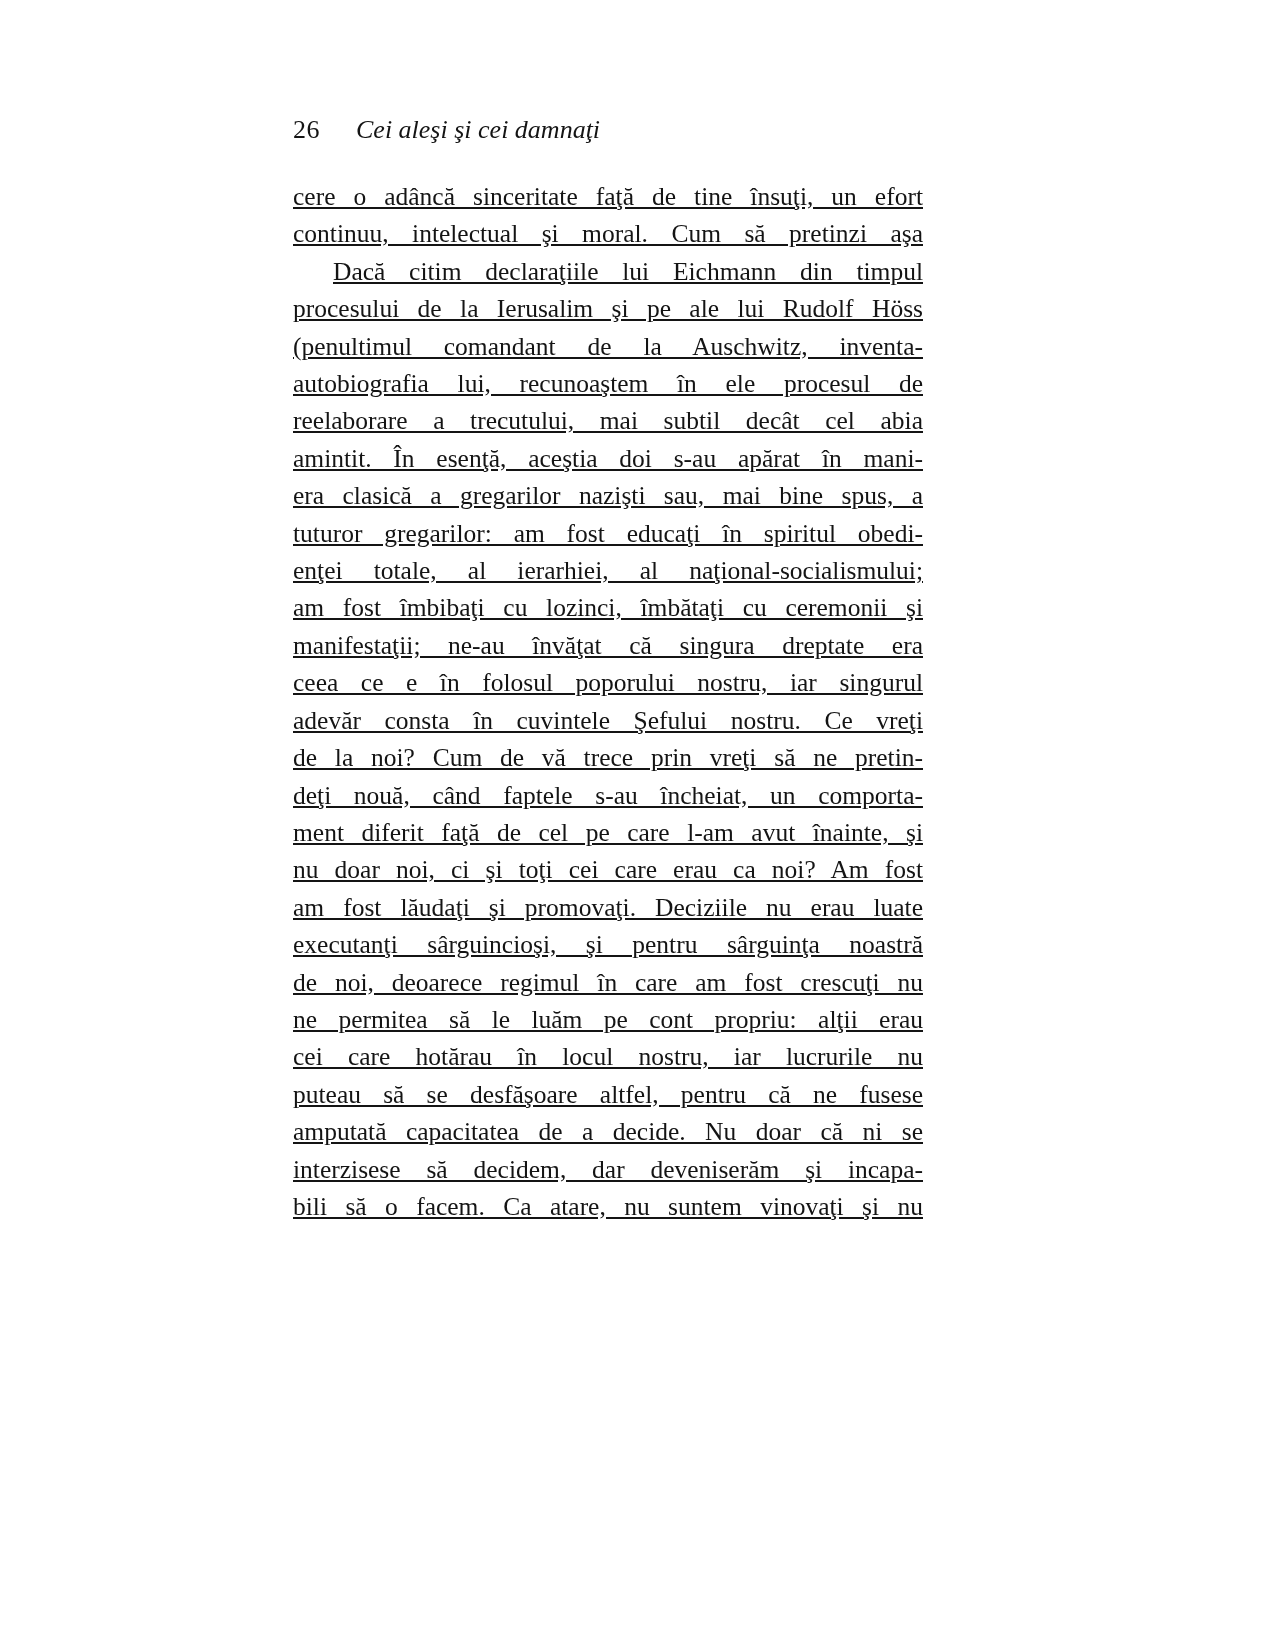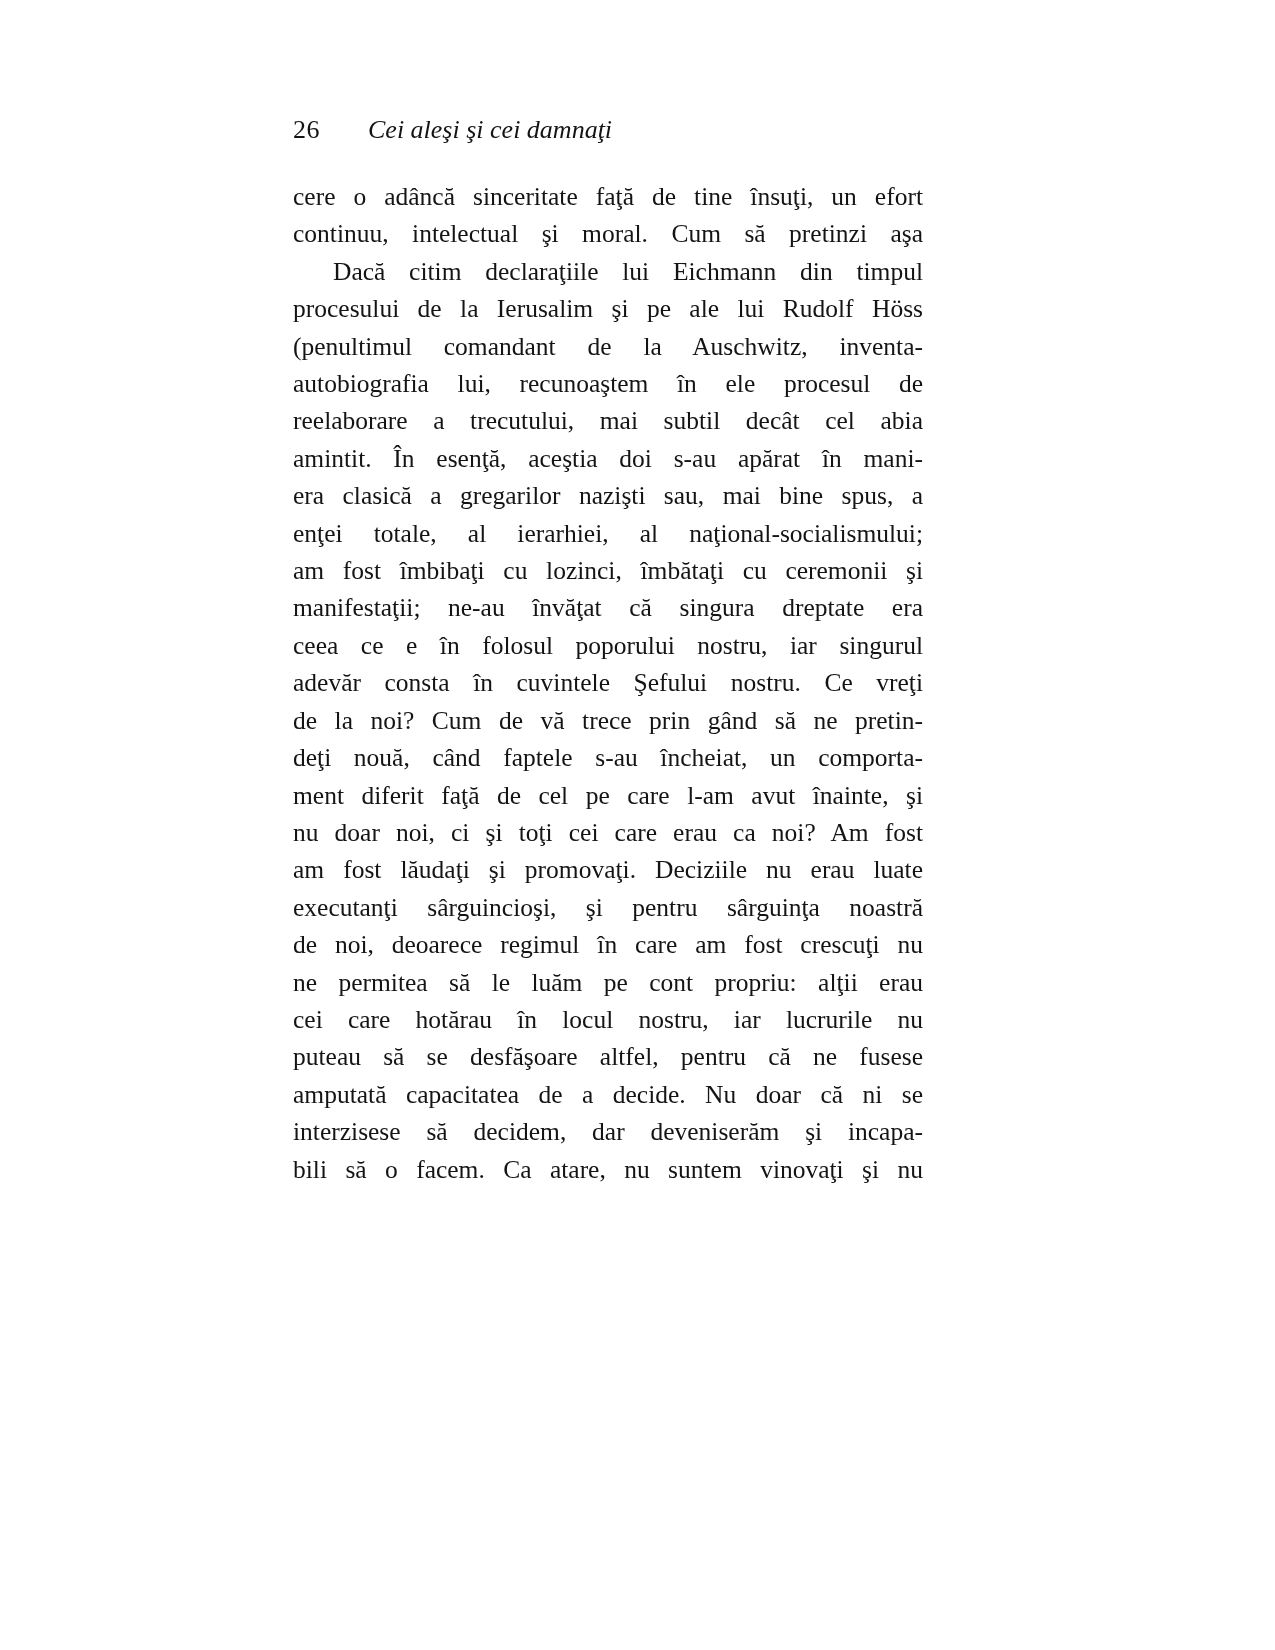--- a/index.html
+++ b/index.html
@@ -20,21 +20,21 @@
     position: absolute;
     left: 293px;
     top: 114px;
     width: 630px;
     font-size: 26px;
     line-height: 32px;
     white-space: nowrap;
   }
   .page-number {
     display: inline-block;
-    margin-right: 48px;
+    margin-right: 36px;
     letter-spacing: 0.5px;
   }
   .running-title {
     display: inline-block;
     font-style: italic;
   }
   .text-block {
     position: absolute;
     left: 293px;
     top: 178px;
@@ -43,20 +43,21 @@
     line-height: 37.4px;
   }
   .para {
     margin: 0;
     padding: 0;
   }
   .line {
     text-align: justify;
     text-align-last: justify;
     word-spacing: 0.5px;
+    text-decoration: underline;
   }
   .line.last {
     text-align-last: left;
   }
   .line.indent {
     text-indent: 40px;
   }
 </style>
 </head>
 <body>
@@ -71,26 +72,27 @@
         <div class="line">continuu, intelectual şi moral. Cum să pretinzi aşa</div>
       </div>
       <div class="para">
         <div class="line indent">Dacă citim declaraţiile lui Eichmann din timpul</div>
         <div class="line">procesului de la Ierusalim şi pe ale lui Rudolf Höss</div>
         <div class="line">(penultimul comandant de la Auschwitz, inventa-</div>
         <div class="line">autobiografia lui, recunoaştem în ele procesul de</div>
         <div class="line">reelaborare a trecutului, mai subtil decât cel abia</div>
         <div class="line">amintit. În esenţă, aceştia doi s-au apărat în mani-</div>
         <div class="line">era clasică a gregarilor nazişti sau, mai bine spus, a</div>
+        <div class="line">tuturor gregarilor: am fost educaţi în spiritul obedi-</div>
         <div class="line">enţei totale, al ierarhiei, al naţional-socialismului;</div>
         <div class="line">am fost îmbibaţi cu lozinci, îmbătaţi cu ceremonii şi</div>
         <div class="line">manifestaţii; ne-au învăţat că singura dreptate era</div>
         <div class="line">ceea ce e în folosul poporului nostru, iar singurul</div>
         <div class="line">adevăr consta în cuvintele Şefului nostru. Ce vreţi</div>
-        <div class="line">de la noi? Cum de vă trece prin gând să ne pretin-</div>
+        <div class="line">de la noi? Cum de vă trece prin vreţi să ne pretin-</div>
         <div class="line">deţi nouă, când faptele s-au încheiat, un comporta-</div>
         <div class="line">ment diferit faţă de cel pe care l-am avut înainte, şi</div>
         <div class="line">nu doar noi, ci şi toţi cei care erau ca noi? Am fost</div>
         <div class="line">am fost lăudaţi şi promovaţi. Deciziile nu erau luate</div>
         <div class="line">executanţi sârguincioşi, şi pentru sârguinţa noastră</div>
         <div class="line">de noi, deoarece regimul în care am fost crescuţi nu</div>
         <div class="line">ne permitea să le luăm pe cont propriu: alţii erau</div>
         <div class="line">cei care hotărau în locul nostru, iar lucrurile nu</div>
         <div class="line">puteau să se desfăşoare altfel, pentru că ne fusese</div>
         <div class="line">amputată capacitatea de a decide. Nu doar că ni se</div>

